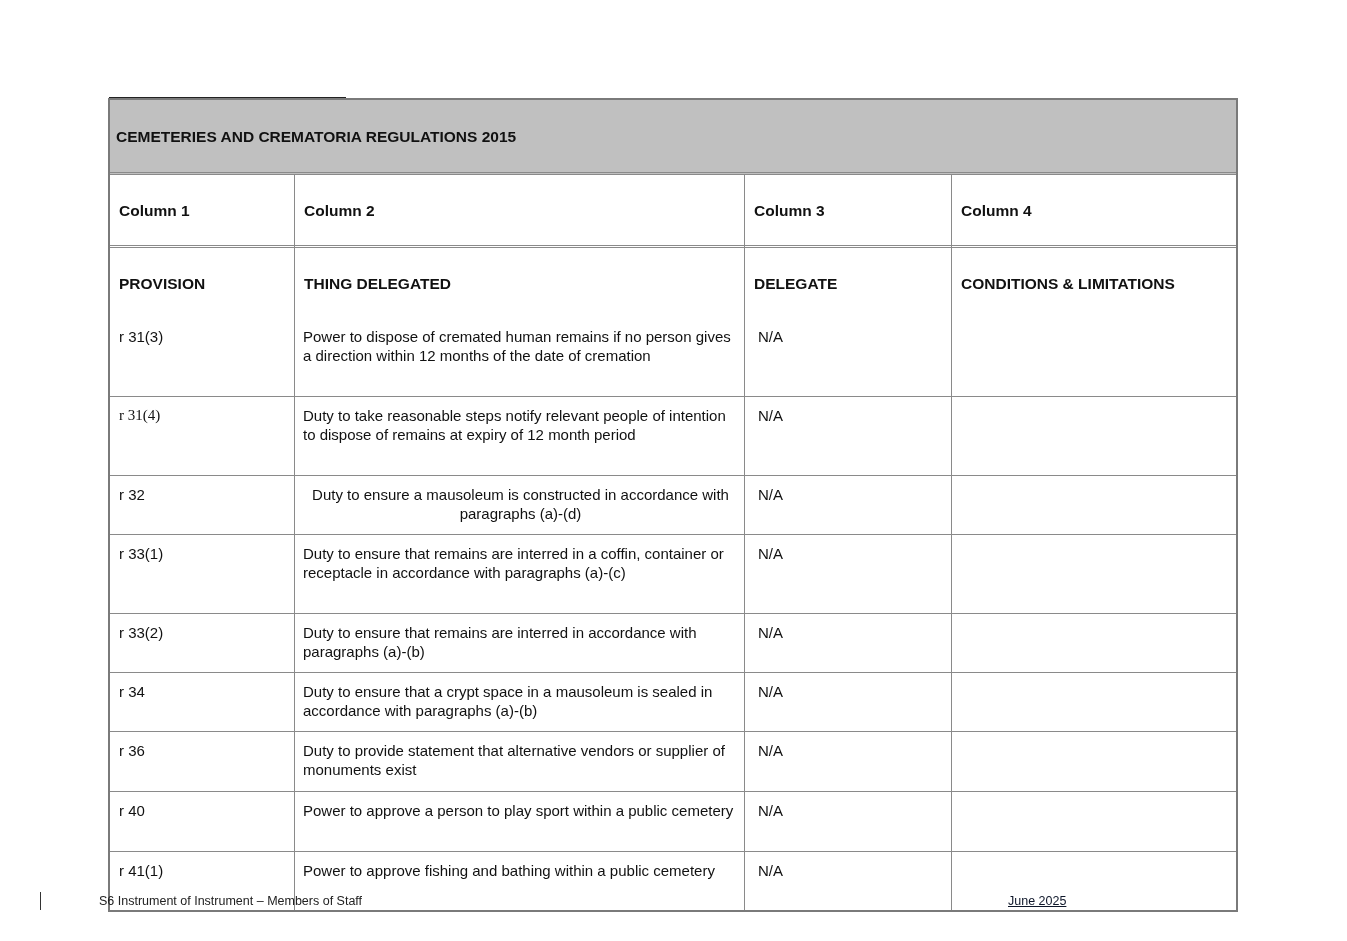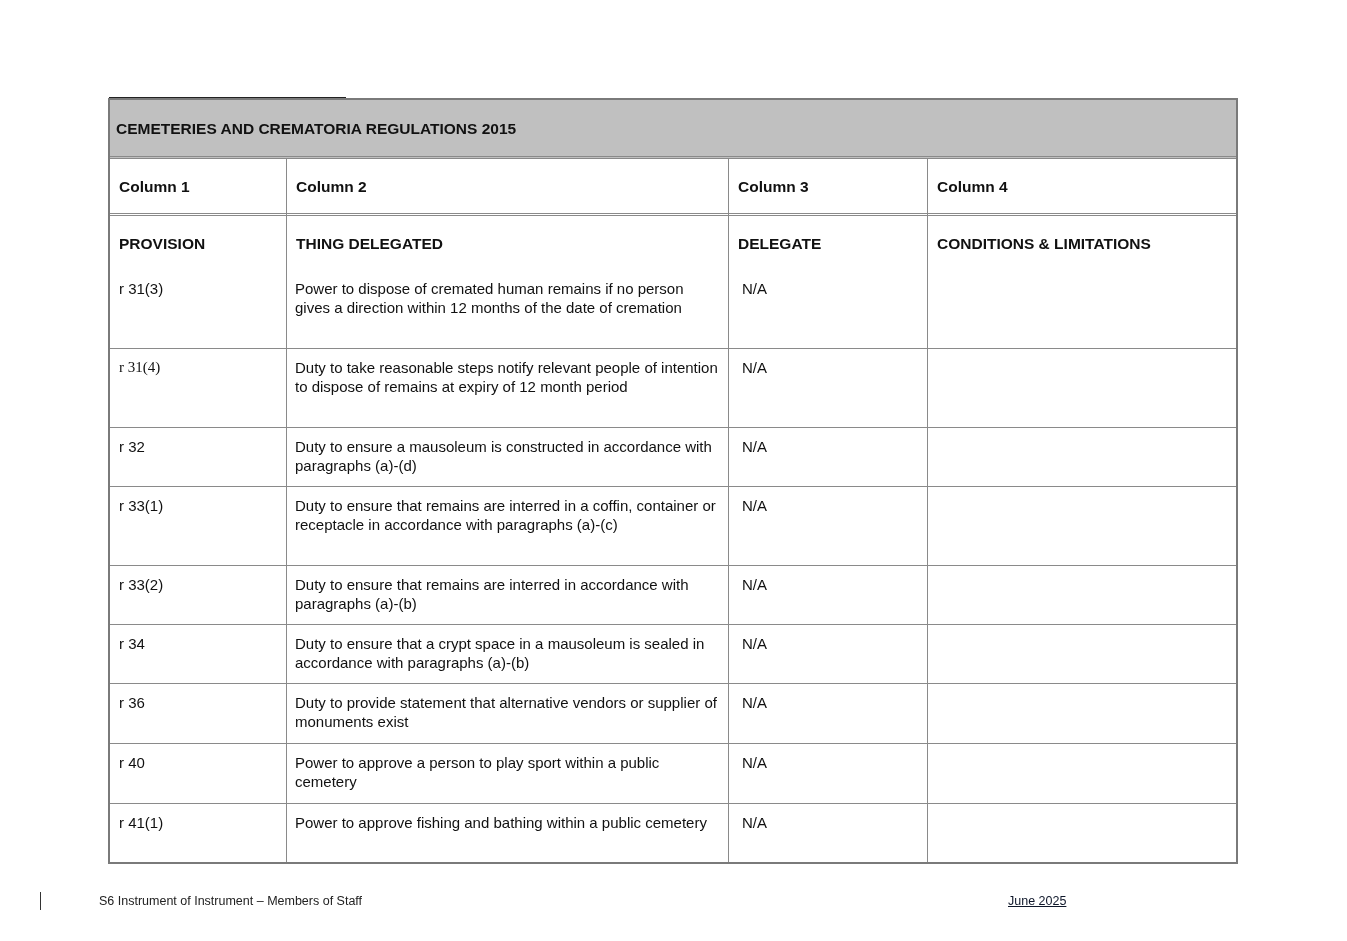--- a/index.html
+++ b/index.html
@@ -3,21 +3,21 @@
   <meta charset="utf-8">
   <style>
     html, body { margin: 0; padding: 0; background: #ffffff; }
     body { width: 1347px; height: 941px; position: relative; overflow: hidden;
            font-family: "Liberation Sans", sans-serif; color: #111; }
     .topline { position: absolute; left: 109px; top: 97px; width: 237px; height: 2px; background: #222; }
     table.deleg { position: absolute; left: 108px; top: 98px; width: 1130px;
                   border-collapse: separate; border-spacing: 0;
                   border: 2px solid #7a7a7a; }
     table.deleg td { border-right: 1.5px solid #8a8a8a; border-bottom: 1.5px solid #8a8a8a;
-                     vertical-align: top; font-size: 15px; line-height: 19px; padding: 8px; }
+                     vertical-align: top; font-size: 15px; line-height: 19px; padding: 16px; }
     table.deleg td:last-child { border-right: none; }
     table.deleg tr:last-child td { border-bottom: none; }
     .title-cell { background: #c0c0c0; font-weight: bold; height: 40px; vertical-align: middle !important;
                   padding-left: 6px !important; font-size: 15.5px !important; border-bottom: 3px double #8a8a8a !important; }
     .hdr td { font-weight: bold; height: 38px; vertical-align: middle !important; padding-left: 9px !important; font-size: 15.5px !important; }
     .hdr1 td { border-bottom: 3px double #8a8a8a !important; }
     .c1 { width: 159px; }
     .c2 { width: 424px; margin-top: 6px; }
     .c3 { width: 181px; }
     .c4 { width: auto; }
@@ -60,21 +60,21 @@
         <td class="c" style="height: 61px;"></td>
       </tr>
       <tr class="row">
         <td class="p" style="height: 61px; font-family: Liberation Serif, serif;">r 31(4)</td>
         <td class="t" style="height: 61px;">Duty to take reasonable steps notify relevant people of intention to dispose of remains at expiry of 12 month period</td>
         <td class="d" style="height: 61px;">N/A</td>
         <td class="c" style="height: 61px;"></td>
       </tr>
       <tr class="row">
         <td class="p" style="height: 41px;">r 32</td>
-        <td class="t" style="height: 41px;">Duty to ensure a mausoleum is constructed in accordance with paragraphs (a)-(d)</td>
+        <td class="t" style="height: 41px; text-align: center;">Duty to ensure a mausoleum is constructed in accordance with paragraphs (a)-(d)</td>
         <td class="d" style="height: 41px;">N/A</td>
         <td class="c" style="height: 41px;"></td>
       </tr>
       <tr class="row">
         <td class="p" style="height: 61px;">r 33(1)</td>
         <td class="t" style="height: 61px;">Duty to ensure that remains are interred in a coffin, container or receptacle in accordance with paragraphs (a)-(c)</td>
         <td class="d" style="height: 61px;">N/A</td>
         <td class="c" style="height: 61px;"></td>
       </tr>
       <tr class="row">

